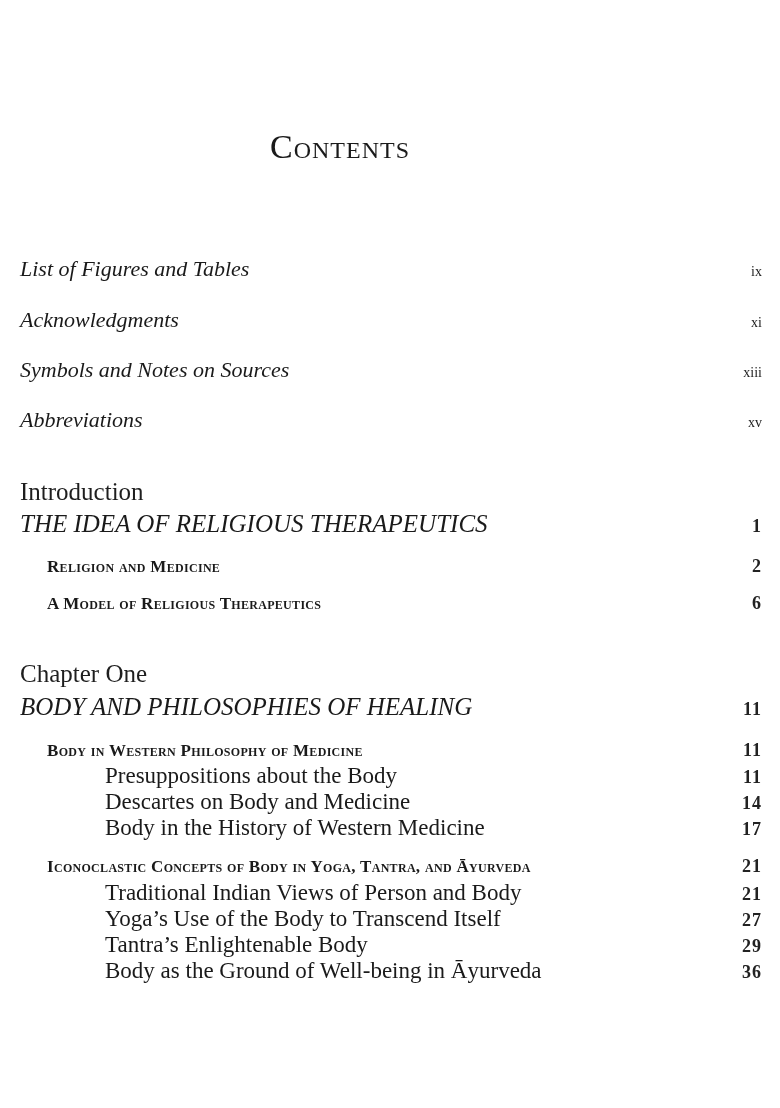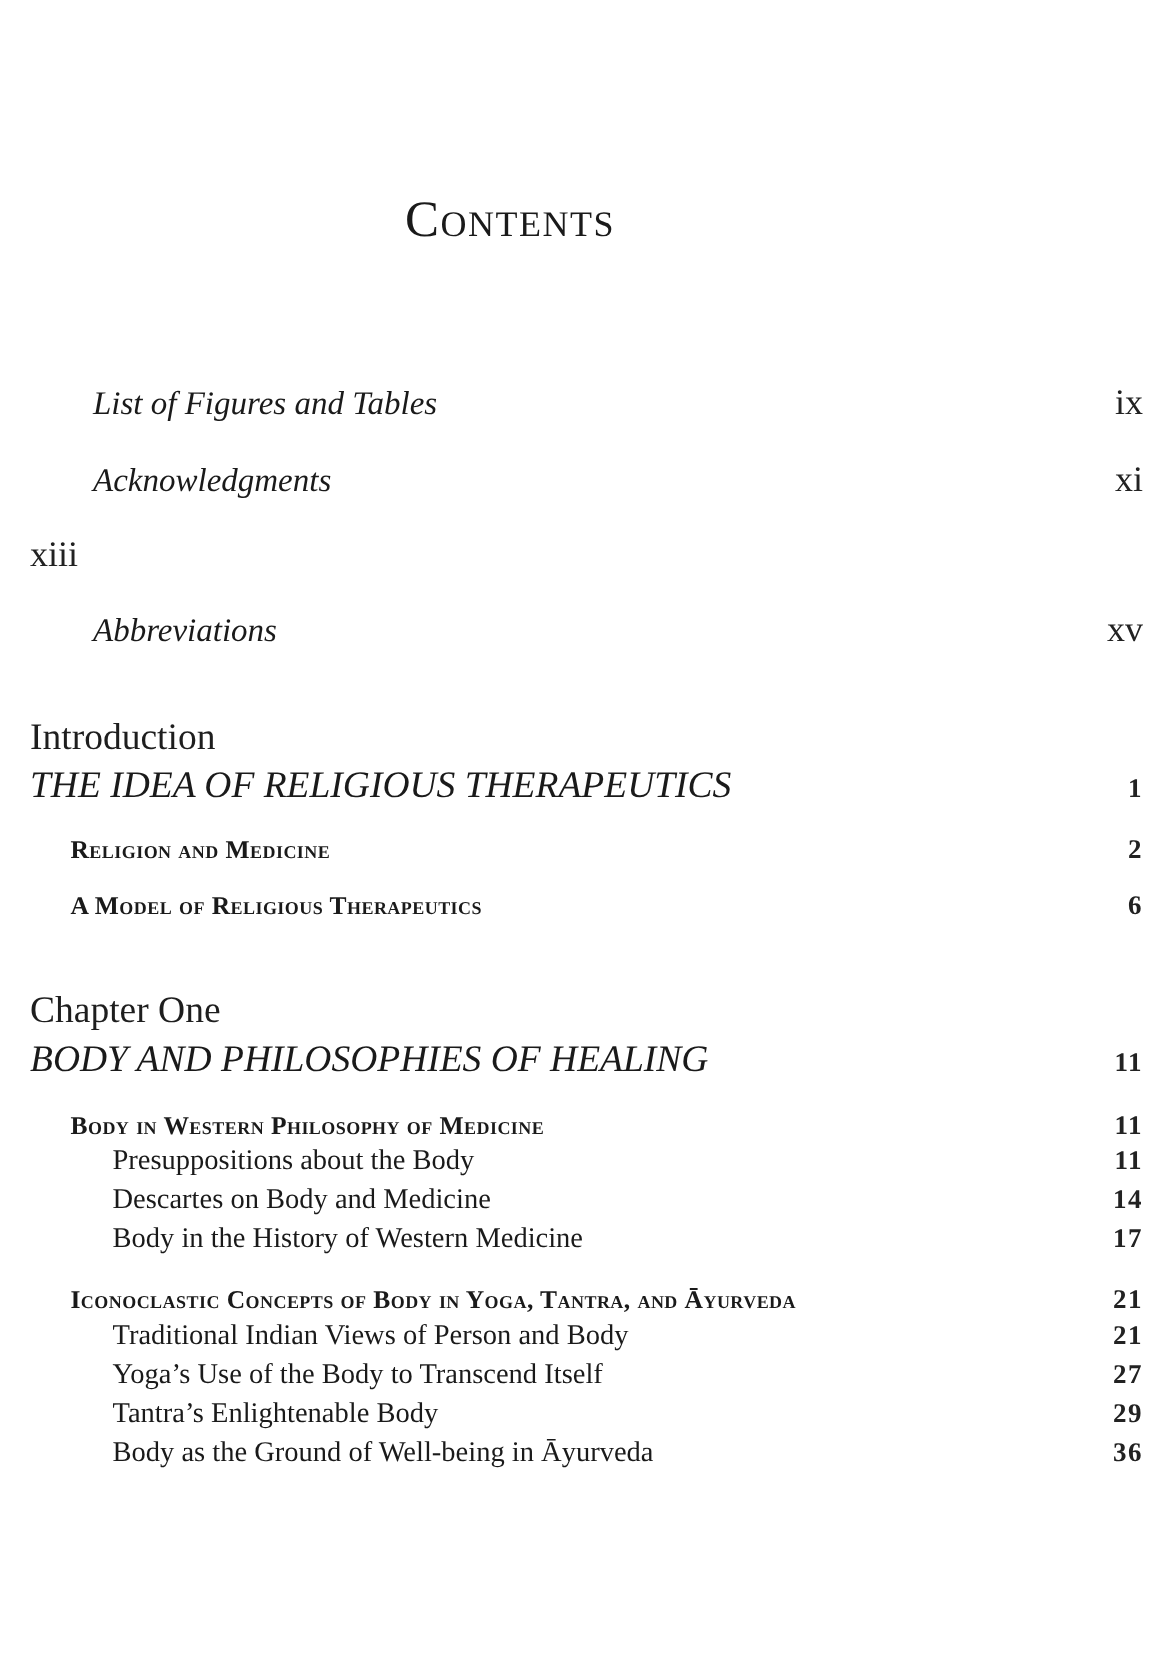--- a/index.html
+++ b/index.html
@@ -1,45 +1,46 @@
 <!DOCTYPE html>
 <html><head>
 <meta charset="utf-8">
 <style>
   html, body { margin:0; padding:0; background:#ffffff; }
   body { width:780px; height:1108px; position:relative; overflow:hidden; color:#1a1a1a;
          font-family: "Liberation Serif", "DejaVu Serif", serif; }
   .title { position:absolute; top:128px; left:0; width:680px; text-align:center;
            font-size:34px; font-variant: small-caps; letter-spacing:1px; color:#1a1a1a; }
   .row { position:absolute; left:20px; right:18px; display:flex; justify-content:space-between; align-items:baseline; }
-  .fm { font-style:italic; font-size:22px;margin-left:42px; }
+  .fm { font-style:italic; font-size:22px; }
   .pg { font-size:19px; font-weight:bold; color:#222; }
-  .pg.fmpg { font-weight:normal; font-size:24px; }
+  .pg.fmpg { font-weight:normal; font-size:14px; }
   .chap-label { position:absolute; left:20px; font-size:25px; color:#1e1e1e; }
   .chap-title { font-size:25px;font-style:italic; }
   .sec { font-variant:small-caps; font-weight:bold; font-size:17px; letter-spacing:0.3px; }
   .sec-row { left:47px; }
   .sub-row { left:75px; }
-  .sub { font-size:19px; }
+  .sub { font-size:23px;margin-left:30px; }
   .pg-sm { font-size:18px; font-weight:bold; letter-spacing:1px; }
 </style>
 </head>
 <body>
 
 <div class="title">Contents</div>
 
 <div class="row" style="top:256px;">
   <span class="fm">List of Figures and Tables</span>
   <span class="pg fmpg">ix</span>
 </div>
 <div class="row" style="top:307px;gap:20px;">
   <span class="fm">Acknowledgments</span>
   <span class="pg fmpg">xi</span>
 </div>
 <div class="row" style="top:357px;">
+  <span class="fm">Symbols and Notes on Sources</span>
   <span class="pg fmpg">xiii</span>
 </div>
 <div class="row" style="top:407px;">
   <span class="fm">Abbreviations</span>
   <span class="pg fmpg">xv</span>
 </div>
 
 <div class="chap-label" style="top:478px;">Introduction</div>
 <div class="row" style="top:510px;">
   <span class="chap-title">THE IDEA OF RELIGIOUS THERAPEUTICS</span>

